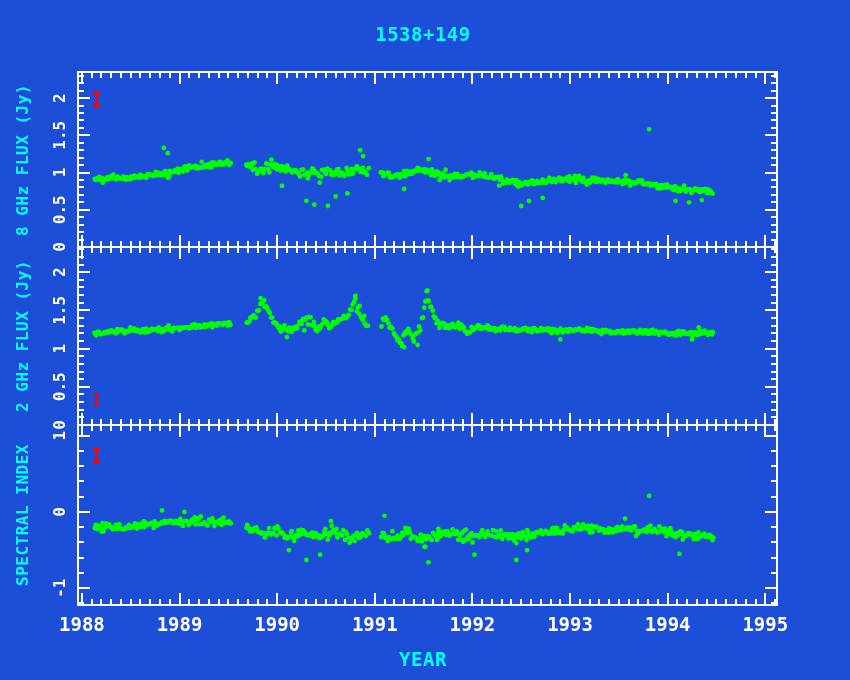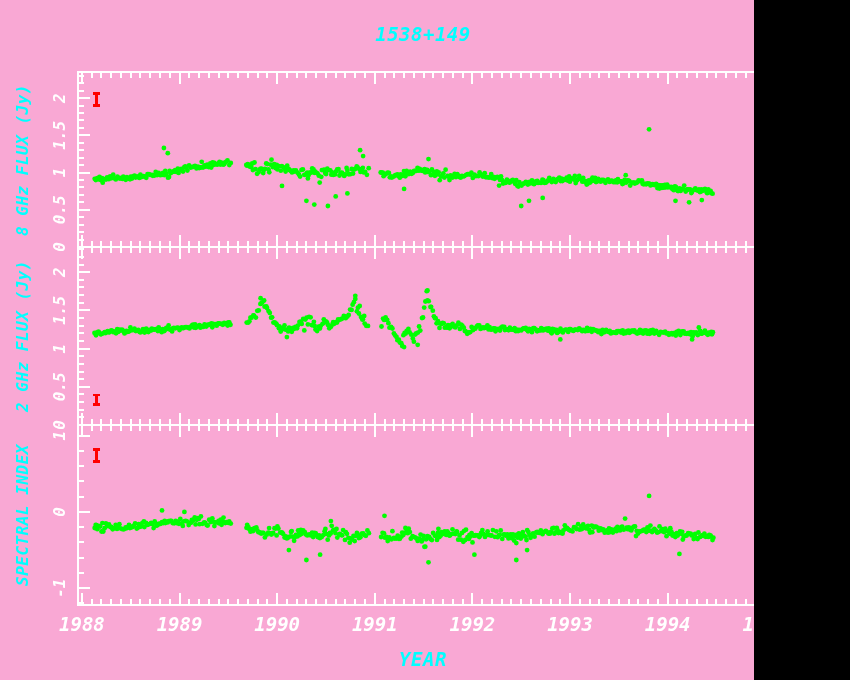--- a/index.html
+++ b/index.html
@@ -1,22 +1,21 @@
 <!DOCTYPE html>
 <html><head>
 <meta charset="utf-8">
 <style>
   html,body{margin:0;padding:0;background:#000;}
   .figure{
     position:relative;
-    width:754px;height:680px;
-    background:#f9a8d4;
+    width:850px;height:680px;
+    background:#1d4ed8;
     font-family:"DejaVu Sans Mono","Liberation Mono",monospace;
     overflow:hidden;
-    font-style:italic;
   }
   svg text{
     font-family:"DejaVu Sans Mono","Liberation Mono",monospace;
     font-weight:bold;
   }
   .title-text{fill:#00ffff;font-size:19px;letter-spacing:0.5px;}
   .axis-title{fill:#00ffff;font-size:19px;letter-spacing:0.5px;}
   .y-axis-title{fill:#00ffff;font-size:16px;letter-spacing:0.5px;}
   .xtick-label{fill:#ffffff;font-size:19px;}
   .ytick-label{fill:#ffffff;font-size:16px;}

